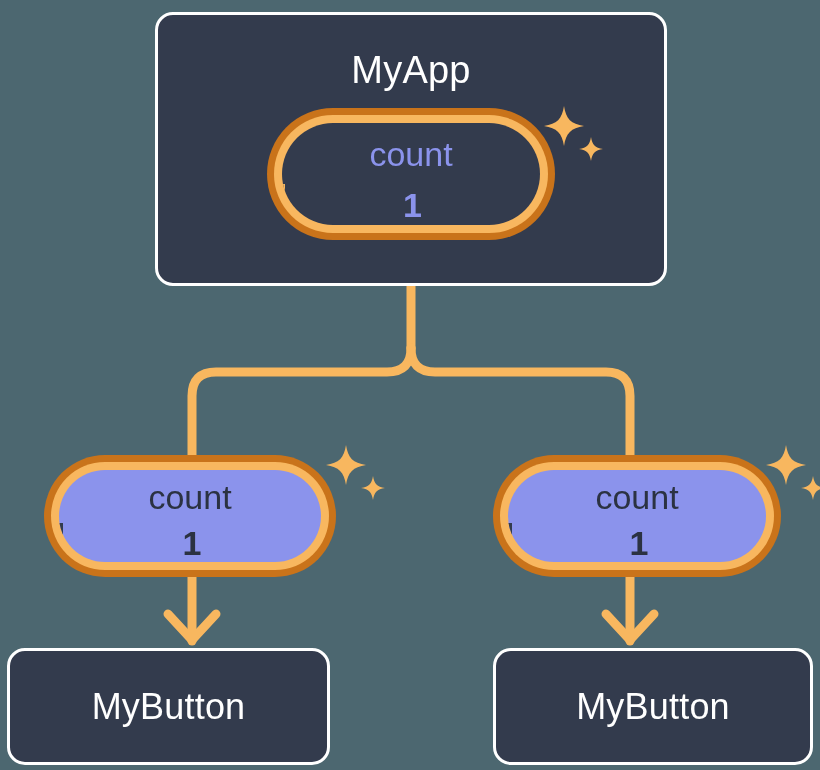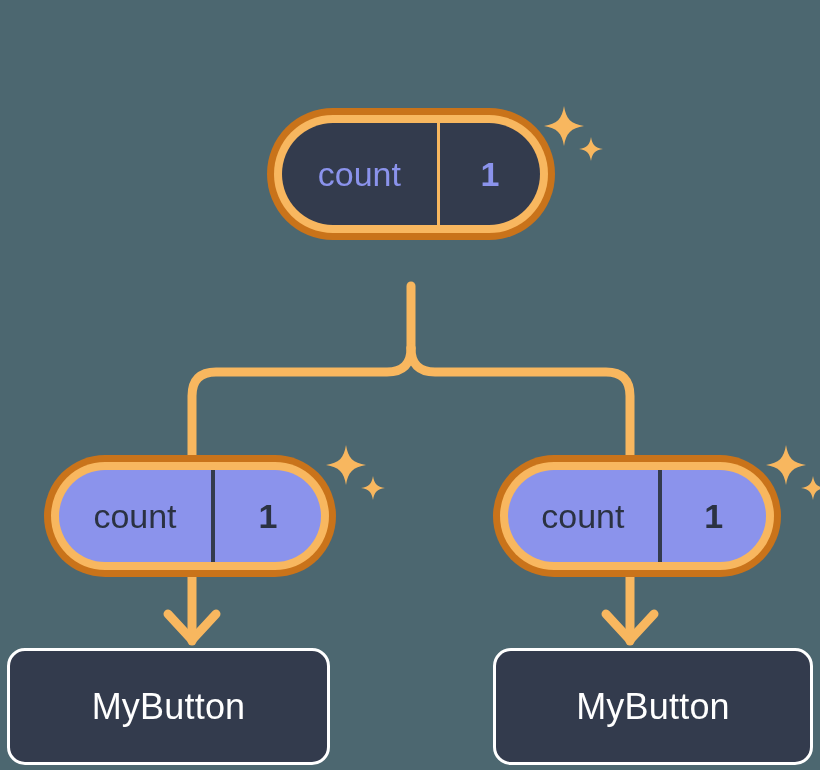--- a/index.html
+++ b/index.html
@@ -85,20 +85,21 @@
     padding: 8px;
     box-sizing: border-box;
   }
   .pill-body {
     width: 100%;
     height: 100%;
     border-radius: 999px;
     display: flex;
     align-items: stretch;
     overflow: hidden;
+    flex-direction: column;
   }
   .pill-key, .pill-val {
     display: flex;
     align-items: center;
     justify-content: center;
     font-size: 34px;
     font-weight: 400;
     line-height: 1;
     white-space: nowrap;
   }
@@ -157,20 +158,23 @@
 
       <path d="M 192 577 L 192 641"></path>
 
       <path d="M 630 577 L 630 641"></path>
 
       <path d="M 168 614 L 192 640 L 216 614"></path>
       <path d="M 606 614 L 630 640 L 654 614"></path>
     </g>
   </svg>
 
+  <div class="card" id="card-myapp">
+    <div class="card-title">MyApp</div>
+  </div>
 
   <div class="pill dark" id="pill-myapp">
     <div class="pill-inner">
       <div class="pill-body">
         <span class="pill-key">count</span>
         <span class="pill-val">1</span>
       </div>
     </div>
   </div>
 

